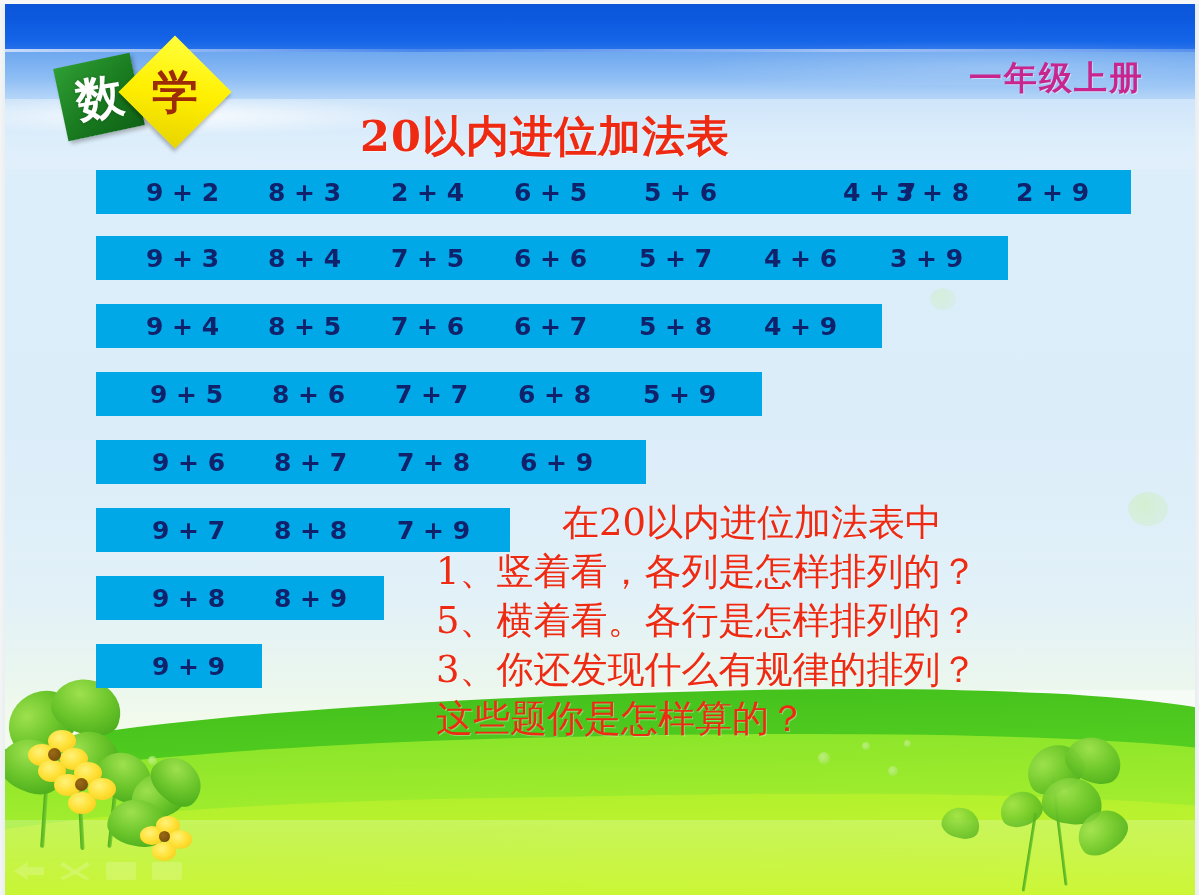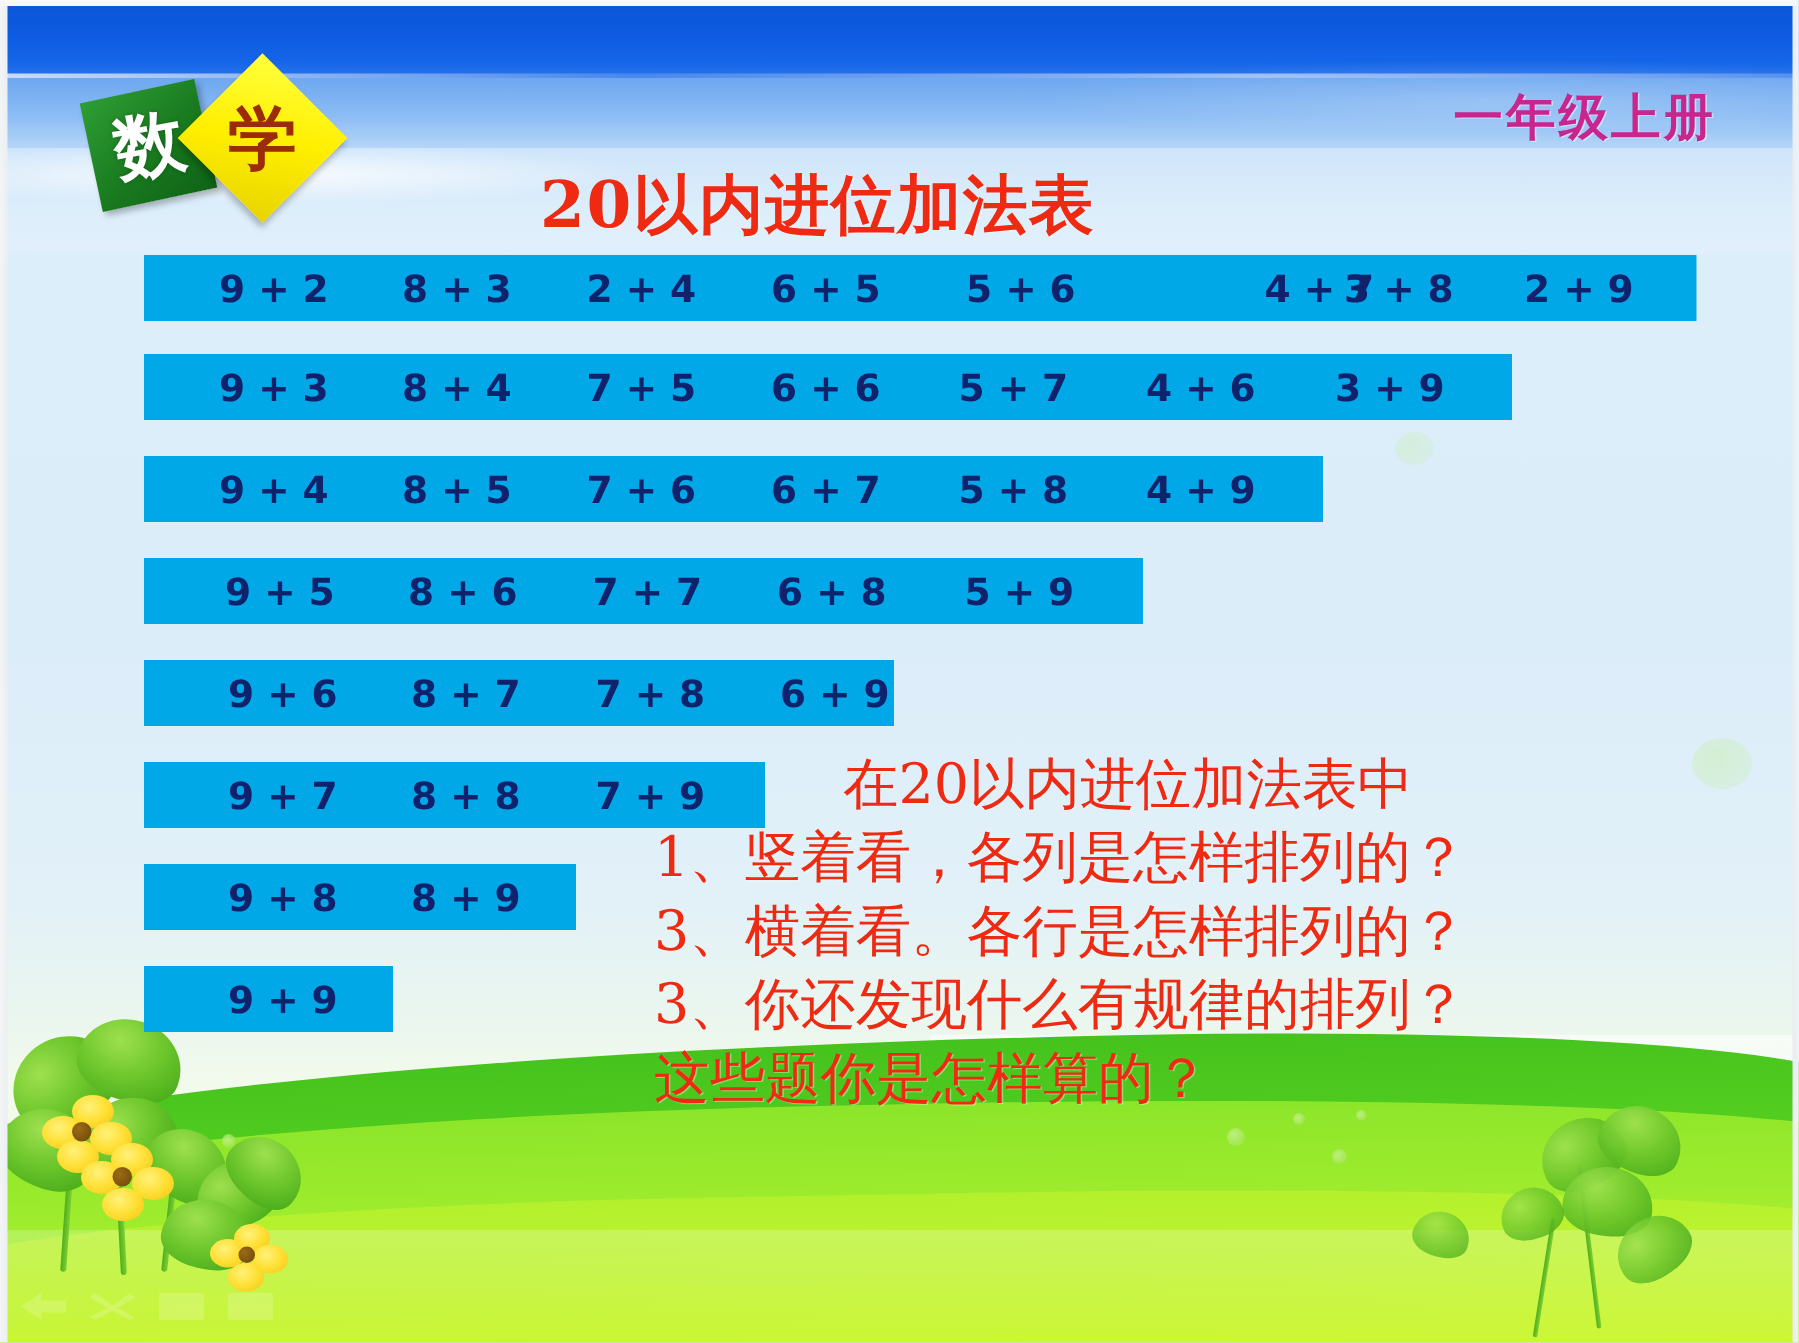--- a/index.html
+++ b/index.html
@@ -326,21 +326,21 @@
     </div>
 
     <div class="bar" style="top:202px; width:666px;">
       <span class="cell" style="left:54px;">9 + 5</span>
       <span class="cell" style="left:176px;">8 + 6</span>
       <span class="cell" style="left:299px;">7 + 7</span>
       <span class="cell" style="left:422px;">6 + 8</span>
       <span class="cell" style="left:547px;">5 + 9</span>
     </div>
 
-    <div class="bar" style="top:270px; width:500px;">
+    <div class="bar" style="top:270px; width:550px;">
       <span class="cell" style="left:56px;">9 + 6</span>
       <span class="cell" style="left:178px;">8 + 7</span>
       <span class="cell" style="left:301px;">7 + 8</span>
       <span class="cell" style="left:424px;">6 + 9</span>
     </div>
 
     <div class="bar" style="top:338px; width:414px;">
       <span class="cell" style="left:56px;">9 + 7</span>
       <span class="cell" style="left:178px;">8 + 8</span>
       <span class="cell" style="left:301px;">7 + 9</span>
@@ -353,21 +353,21 @@
 
     <div class="bar" style="top:474px; width:166px;">
       <span class="cell" style="left:56px;">9 + 9</span>
     </div>
 
   </div>
 
   <div class="qblock">
     <div class="qhead">在20以内进位加法表中</div>
     <div class="qline">1、竖着看，各列是怎样排列的？</div>
-    <div class="qline">3、横着看。各行是怎样排列的？</div>
+    <div class="qline">5、横着看。各行是怎样排列的？</div>
     <div class="qline">3、你还发现什么有规律的排列？</div>
     <div class="qline">这些题你是怎样算的？</div>
   </div>
 
   <div class="frame-l"></div>
   <div class="frame-r"></div>
   <div class="frame-t"></div>
 
 </div>
 

